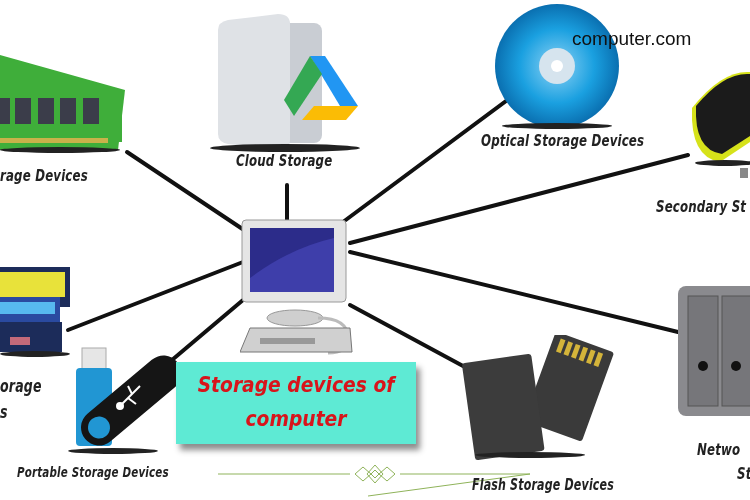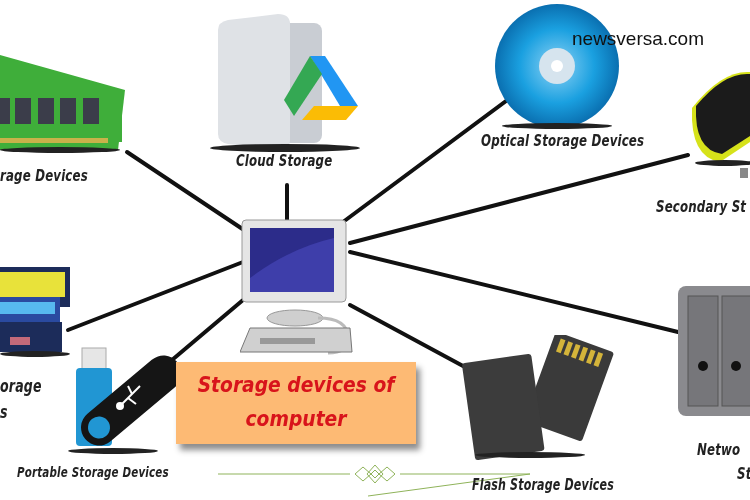--- a/index.html
+++ b/index.html
@@ -1,20 +1,20 @@
 <!DOCTYPE html>
 <html><head>
 <meta charset="utf-8">
 <style>
   html,body{margin:0;padding:0;background:#fff;}
   #stage{position:relative;width:750px;height:500px;overflow:hidden;background:#fff;font-family:"DejaVu Sans",sans-serif;}
   svg.lines{position:absolute;left:0;top:0;}
   .label{position:absolute;font-family:"DejaVu Sans Condensed","DejaVu Sans",sans-serif;font-style:italic;font-weight:bold;color:#222;font-size:14px;white-space:nowrap;transform:scaleX(0.82);transform-origin:left top;letter-spacing:0.2px;}
   .watermark{position:absolute;left:572px;top:28px;font-family:"Liberation Sans",sans-serif;font-size:19px;color:#111;}
-  .title-card{position:absolute;left:176px;top:362px;width:240px;height:82px;background:#fdba74;box-shadow:4px 6px 6px rgba(0,0,0,0.45);}
+  .title-card{position:absolute;left:176px;top:362px;width:240px;height:82px;background:#5eead4;box-shadow:4px 6px 6px rgba(0,0,0,0.45);}
   .title-text{position:absolute;left:0;width:100%;text-align:center;color:#d8141b;font-family:"DejaVu Sans",sans-serif;font-style:italic;font-weight:bold;font-size:22px;transform:scaleX(0.85);}
   .dev{position:absolute;}
 </style>
 </head>
 <body>
 
 <div id="stage">
 
   <svg class="lines" width="750" height="500">
     <g stroke="#111" stroke-width="4" stroke-linecap="round">
@@ -79,21 +79,21 @@
         </radialGradient>
       </defs>
       <circle cx="62" cy="62" r="62" fill="url(#cdg)"></circle>
       <circle cx="62" cy="62" r="18" fill="#d6e4ee"></circle>
       <circle cx="62" cy="62" r="6" fill="#fff"></circle>
       <ellipse cx="62" cy="122" rx="55" ry="3" fill="#222"></ellipse>
     </svg>
   </div>
   <div class="label" style="left:481px;top:131px;font-size:16px;">Optical Storage Devices</div>
 
-  <div class="watermark">newsversa.com</div>
+  <div class="watermark">computer.com</div>
 
   <div class="dev" style="left:680px;top:68px;">
     <svg width="70" height="120">
       <path d="M12 40 q30 -38 58 -36 v70 l-30 20 q-30 -5 -28 -54z" fill="#d6e21a"></path>
       <path d="M16 38 q28 -34 54 -32 v62 l-28 18 q-28 -4 -26 -48z" fill="#1b1b1b"></path>
       <rect x="60" y="100" width="8" height="10" fill="#888"></rect>
       <ellipse cx="45" cy="95" rx="30" ry="3" fill="#222"></ellipse>
     </svg>
   </div>
   <div class="label" style="left:656px;top:197px;font-size:16px;">Secondary St</div>

